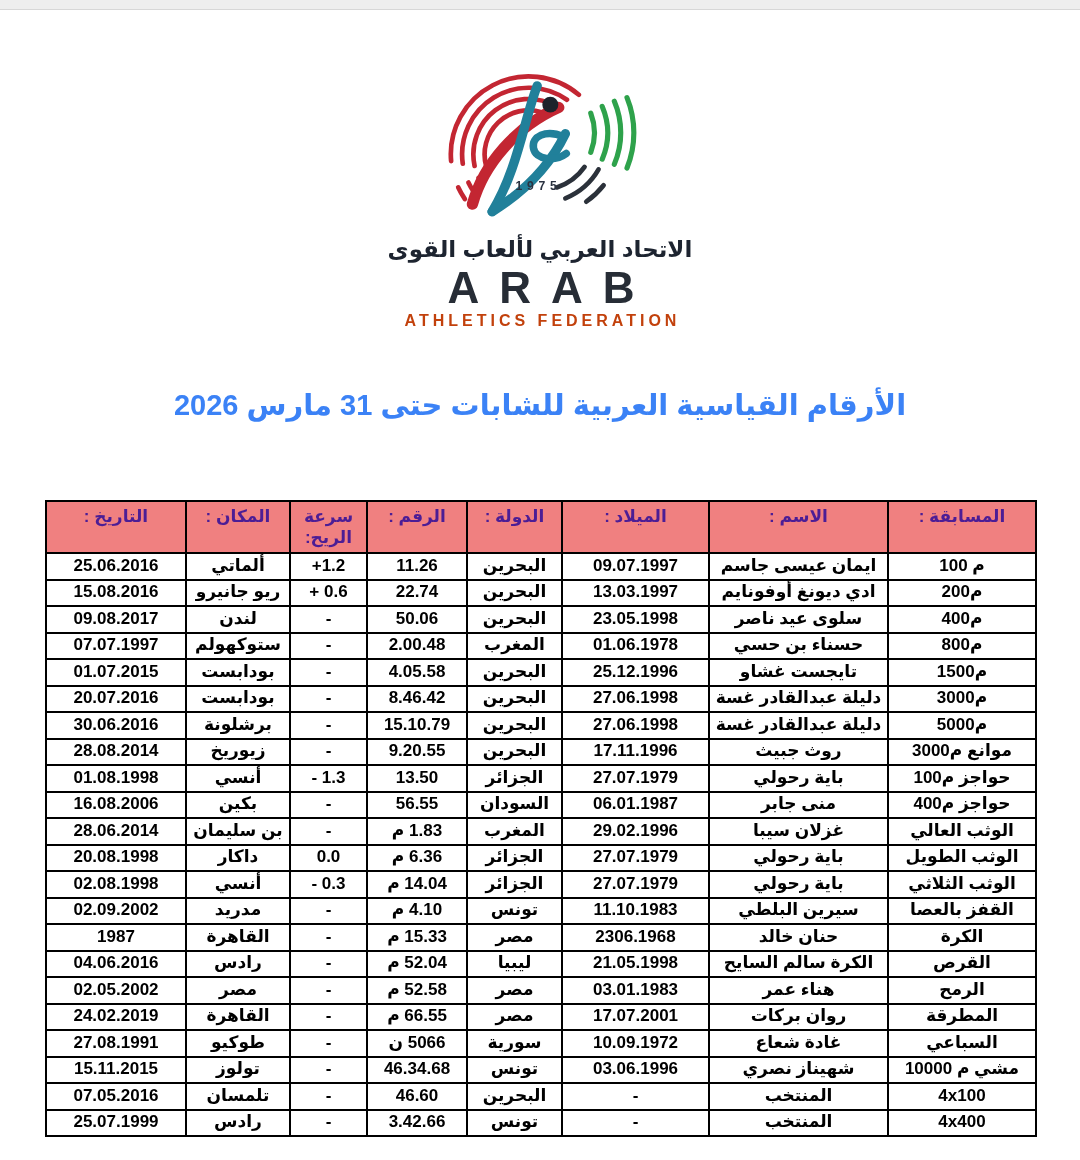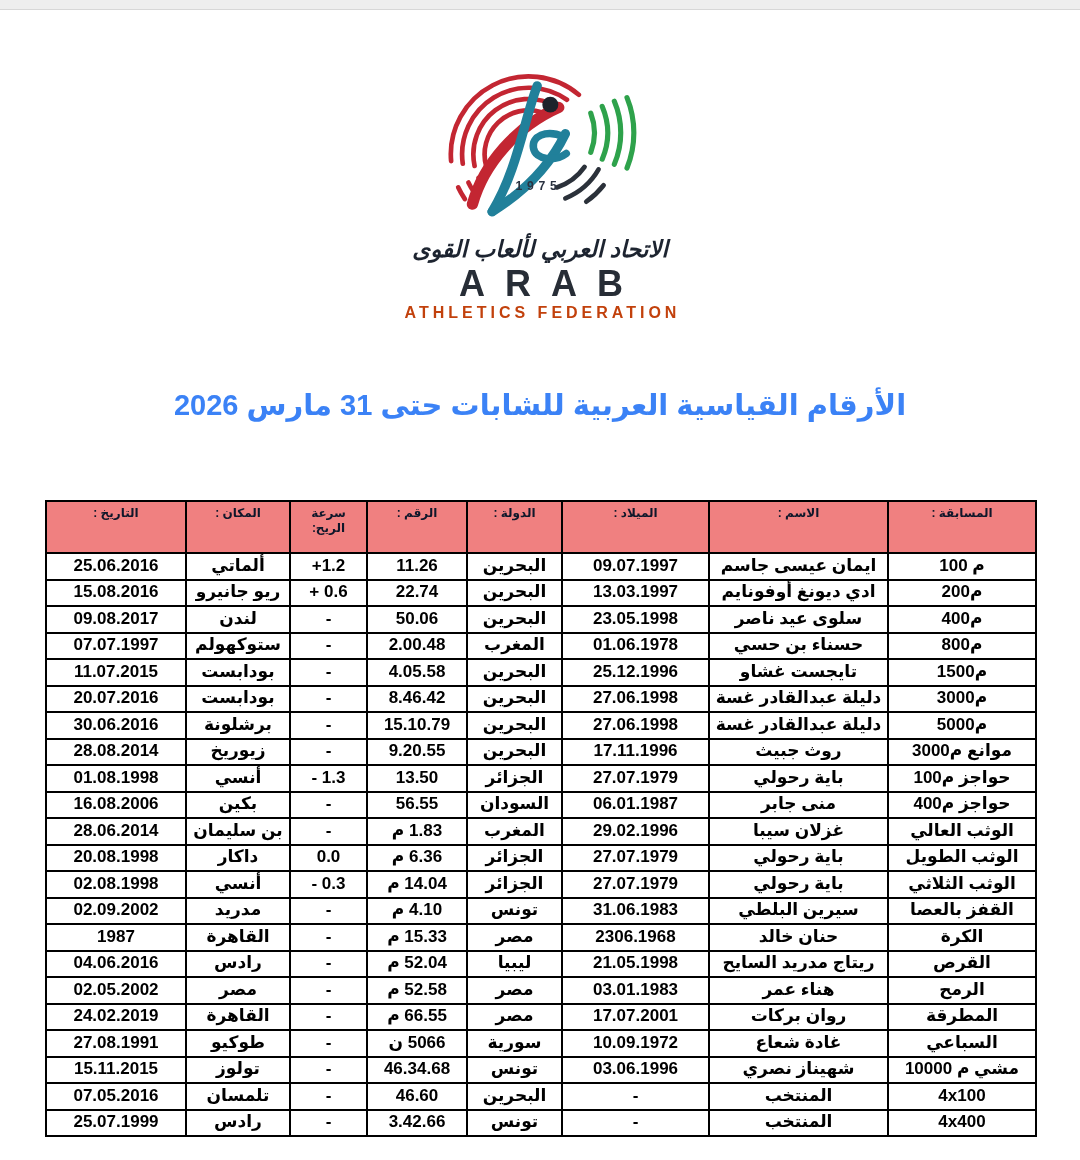--- a/index.html
+++ b/index.html
@@ -3,33 +3,33 @@
 <meta charset="utf-8">
 <style>
   html,body{margin:0;padding:0;background:#fff;}
   body{width:1080px;height:1160px;font-family:"Liberation Sans","DejaVu Sans",sans-serif;-webkit-font-smoothing:antialiased;}
   .page{position:relative;width:1080px;height:1160px;background:#fff;overflow:hidden;}
   .top-strip{position:absolute;top:0;left:0;width:1080px;height:9px;background:#eeeeee;border-bottom:1px solid #d7d7d7;}
 
   
   .logo-block{position:absolute;top:64px;left:0;width:1080px;text-align:center;}
   .logo-svg{display:inline-block;}
-  .org-ar{margin-top:6px;font-size:23px;font-weight:bold;color:#1d2430;direction:rtl;letter-spacing:0.5px;font-style:italic;}
-  .org-en{margin-top:2px;font-size:36px;font-weight:900;color:#272d36;letter-spacing:20px;margin-left:22px;line-height:1.05;}
+  .org-ar{margin-top:6px;font-size:23px;font-weight:bold;color:#1d2430;direction:rtl;letter-spacing:0.5px;}
+  .org-en{margin-top:2px;font-size:44px;font-weight:900;color:#272d36;letter-spacing:20px;margin-left:22px;line-height:1.05;}
   .org-sub{margin-top:1px;font-size:16px;font-weight:bold;color:#c2410c;letter-spacing:4px;margin-left:5px;}
 
   
   .page-title{position:absolute;top:388px;left:0;width:1080px;text-align:center;direction:rtl;
               font-size:29px;font-weight:bold;color:#3b82f6;}
 
   
   .table-wrap{position:absolute;top:500px;left:45px;}
   table.records{width:990px;border-collapse:collapse;table-layout:fixed;direction:rtl;}
   table.records th,table.records td{border:2px solid #000;box-sizing:border-box;overflow:hidden;}
-  table.records th{background:#f08080;font-size:12px;font-weight:bold;color:#0f172a;
+  table.records th{background:#f08080;font-size:17px;font-weight:bold;color:#4c1d95;
                    vertical-align:top;padding:4px 3px 0 3px;height:52px;text-align:center;line-height:1.25;}
   table.records td{font-size:17px;font-weight:bold;color:#000;text-align:center;vertical-align:middle;
                    height:26.5px;padding:0 4px;line-height:1.1;white-space:nowrap;}
   td.cell-name{font-size:16.5px;}
   td.dir-ltr{direction:ltr;}
   td.dir-rtl{direction:rtl;}
 </style>
 </head>
 <body>
 
@@ -145,21 +145,21 @@
     <td class="dir-ltr cell-date">07.07.1997</td>
   </tr>
           <tr>
     <td class="dir-rtl cell-event">م1500</td>
     <td class="dir-rtl cell-name">تايجست غشاو</td>
     <td class="dir-ltr cell-birth">25.12.1996</td>
     <td class="dir-rtl cell-country">البحرين</td>
     <td class="dir-rtl cell-record">4.05.58</td>
     <td class="dir-ltr cell-wind">-</td>
     <td class="dir-rtl cell-place">بودابست</td>
-    <td class="dir-ltr cell-date">11.07.2015</td>
+    <td class="dir-ltr cell-date">01.07.2015</td>
   </tr>
           <tr>
     <td class="dir-rtl cell-event">م3000</td>
     <td class="dir-rtl cell-name">دليلة عبدالقادر غسة</td>
     <td class="dir-ltr cell-birth">27.06.1998</td>
     <td class="dir-rtl cell-country">البحرين</td>
     <td class="dir-rtl cell-record">8.46.42</td>
     <td class="dir-ltr cell-wind">-</td>
     <td class="dir-rtl cell-place">بودابست</td>
     <td class="dir-ltr cell-date">20.07.2016</td>
@@ -230,40 +230,40 @@
     <td class="dir-ltr cell-birth">27.07.1979</td>
     <td class="dir-rtl cell-country">الجزائر</td>
     <td class="dir-rtl cell-record">14.04 م</td>
     <td class="dir-ltr cell-wind">- 0.3</td>
     <td class="dir-rtl cell-place">أنسي</td>
     <td class="dir-ltr cell-date">02.08.1998</td>
   </tr>
           <tr>
     <td class="dir-rtl cell-event">القفز بالعصا</td>
     <td class="dir-rtl cell-name">سيرين البلطي</td>
-    <td class="dir-ltr cell-birth">31.06.1983</td>
+    <td class="dir-ltr cell-birth">11.10.1983</td>
     <td class="dir-rtl cell-country">تونس</td>
     <td class="dir-rtl cell-record">4.10 م</td>
     <td class="dir-ltr cell-wind">-</td>
     <td class="dir-rtl cell-place">مدريد</td>
     <td class="dir-ltr cell-date">02.09.2002</td>
   </tr>
           <tr>
     <td class="dir-rtl cell-event">الكرة</td>
     <td class="dir-rtl cell-name">حنان خالد</td>
     <td class="dir-ltr cell-birth">2306.1968</td>
     <td class="dir-rtl cell-country">مصر</td>
     <td class="dir-rtl cell-record">15.33 م</td>
     <td class="dir-ltr cell-wind">-</td>
     <td class="dir-rtl cell-place">القاهرة</td>
     <td class="dir-ltr cell-date">1987</td>
   </tr>
           <tr>
     <td class="dir-rtl cell-event">القرص</td>
-    <td class="dir-rtl cell-name">ريتاج مدريد السايح</td>
+    <td class="dir-rtl cell-name">الكرة سالم السايح</td>
     <td class="dir-ltr cell-birth">21.05.1998</td>
     <td class="dir-rtl cell-country">ليبيا</td>
     <td class="dir-rtl cell-record">52.04 م</td>
     <td class="dir-ltr cell-wind">-</td>
     <td class="dir-rtl cell-place">رادس</td>
     <td class="dir-ltr cell-date">04.06.2016</td>
   </tr>
           <tr>
     <td class="dir-rtl cell-event">الرمح</td>
     <td class="dir-rtl cell-name">هناء عمر</td>

